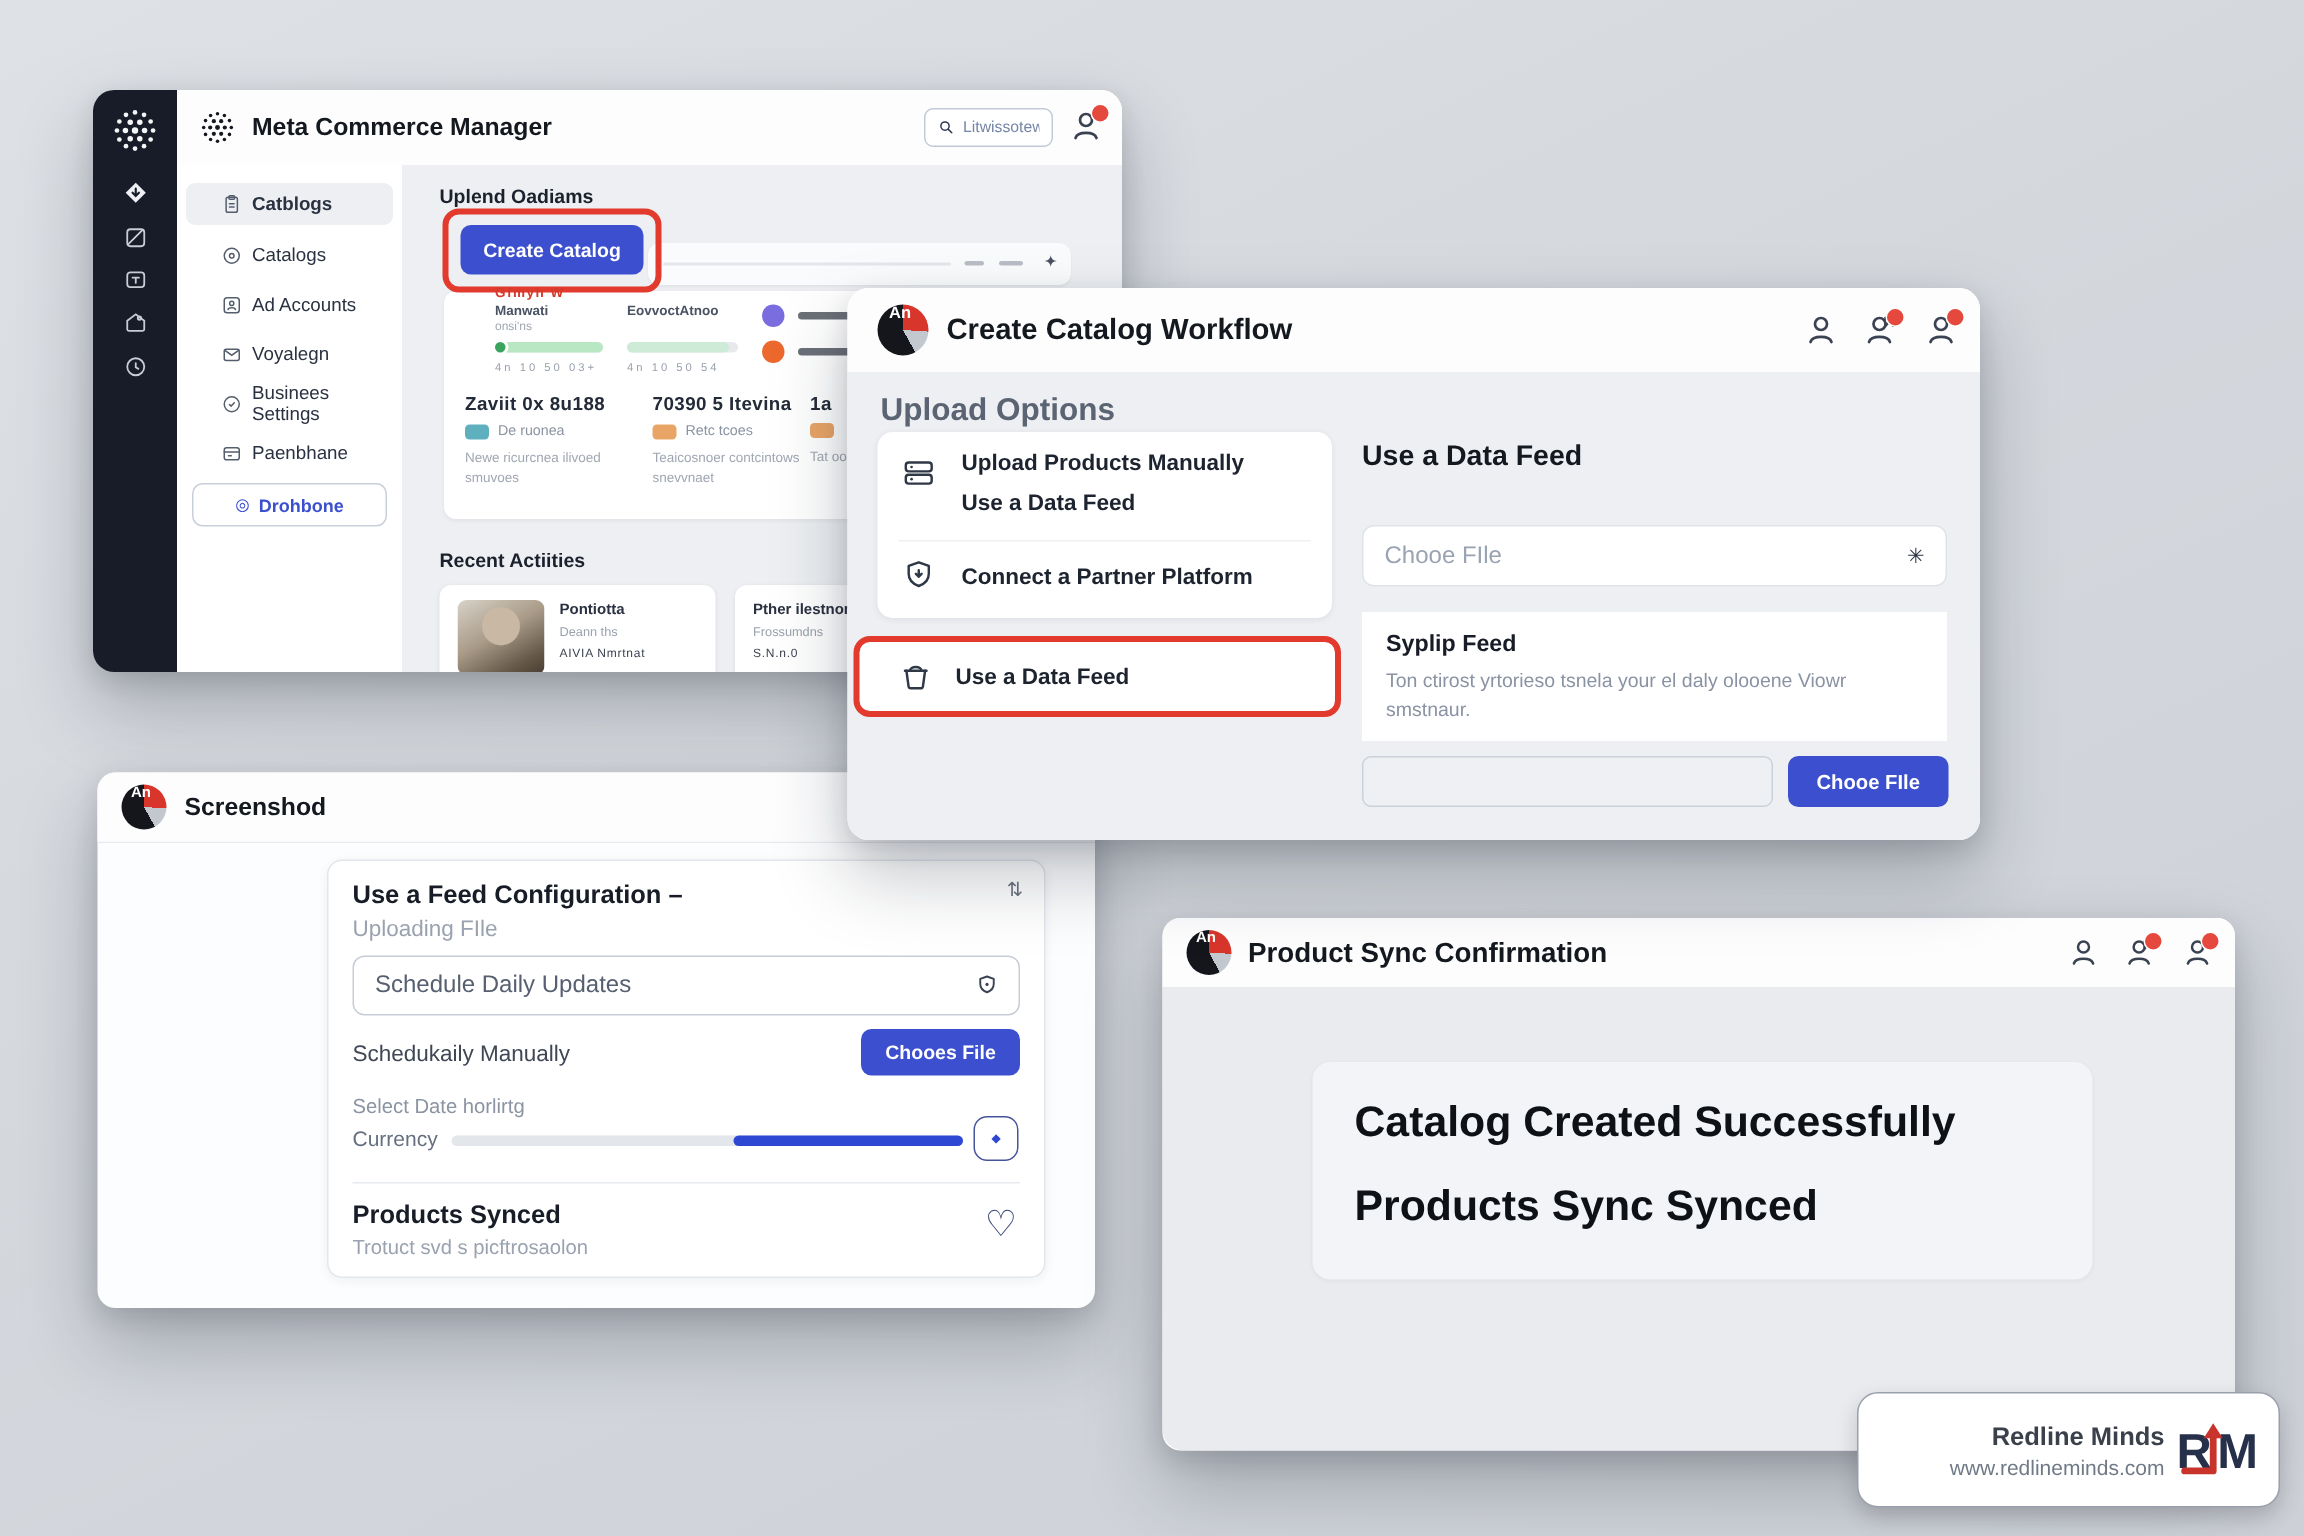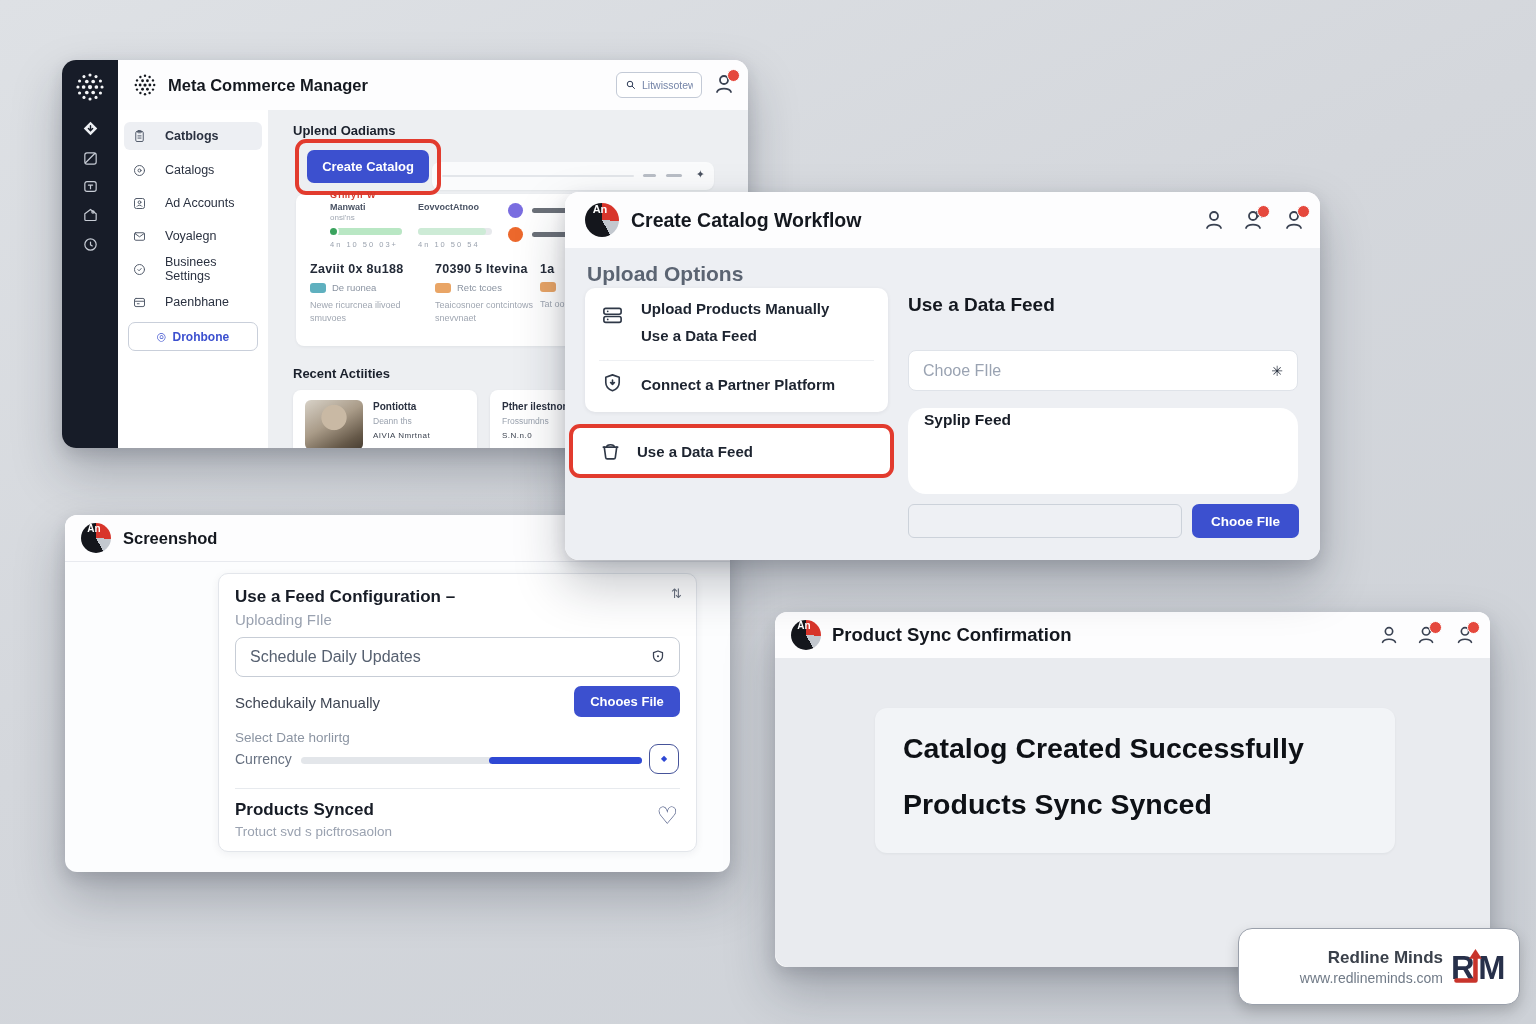--- a/index.html
+++ b/index.html
@@ -19,22 +19,22 @@
        background:#e5483d;border:1.5px solid #fff}
   .blue-btn{background:#3c50cf;color:#fff;font-weight:bold;border:none;border-radius:7px;
        display:flex;align-items:center;justify-content:center;cursor:pointer}
   .red-box{border:4px solid #e23b2e;border-radius:11px;box-sizing:border-box}
   
   .rail{position:absolute;left:0;top:0;bottom:0;width:56px;background:#171c28;border-radius:14px 0 0 14px}
   .rail-ic{position:absolute;left:20px;width:17px;height:17px}
   .rail-ic svg{width:100%;height:100%;stroke:#c7ccd5;fill:none;stroke-width:1.7;stroke-linecap:round}
   .sidebar{position:absolute;left:56px;top:50px;width:150px;bottom:0;background:#fff;
        border-right:1px solid #eceef2;border-bottom-left-radius:0}
-  .side-item{position:absolute;left:6px;width:138px;height:28px;display:flex;align-items:center;gap:18px;
-       padding-left:8px;border-radius:6px;font-size:12.5px;color:#2a3140;box-sizing:border-box}
+  .side-item{position:absolute;left:6px;width:138px;height:28px;display:flex;align-items:center;gap:6px;
+       padding-left:23px;border-radius:6px;font-size:12.5px;color:#2a3140;box-sizing:border-box}
   .side-item.active{background:#edeff3;font-weight:bold}
   .side-item svg{width:15px;height:15px;stroke:#555e6d;fill:none;stroke-width:1.6;stroke-linecap:round;flex:none}
   .cw-main{position:absolute;left:206px;top:50px;right:0;bottom:0;background:#edeff2;
        border-radius:0 0 14px 0;overflow:hidden}
   .chip{display:flex;align-items:center;gap:6px;margin-top:6px}
   .chip-box{width:16px;height:10px;border-radius:3px;flex:none}
   .chip-teal{background:#5fb0bf}.chip-orange{background:#e9a566}
   .stat-title{font-size:12.5px;font-weight:bold;color:#242b38;letter-spacing:.3px}
   .chip-label{font-size:9.5px;color:#8a93a1}
   .stat-desc{font-size:9px;line-height:1.4;color:#a0a7b2;margin-top:6px;width:114px}
@@ -413,22 +413,23 @@
       <div class="opt-label">Use a Data Feed</div>
     </div>
 
     <div style="position:absolute;left:343px;top:46px;font-size:19px;font-weight:bold;color:#14181f">Use a Data Feed</div>
 
     <div class="panel-input" style="left:343px;top:102px;width:390px;height:41px">
       <input readonly="" placeholder="Chooe FIle" style="">
       <span class="glyph" style="font-size:14px;color:#2c3442;margin-right:14px">✳</span>
     </div>
 
-    <div style="position:absolute;left:343px;top:160px;width:390px;height:86px;background:#fff;border-radius:18px;box-sizing:border-box;padding:3px 16px">
+    <div style="position:absolute;left:343px;top:160px;width:390px;height:86px;background:#fff;border-radius:0;box-sizing:border-box;padding:13px 16px">
       <div style="font-size:15.5px;font-weight:bold;color:#171c26">Syplip Feed</div>
+      <div style="font-size:13px;line-height:1.45;color:#8a93a3;margin-top:6px;width:355px">Ton ctirost yrtorieso tsnela your el daly olooene Viowr smstnaur.</div>
     </div>
 
     <div style="position:absolute;left:343px;top:256px;width:274px;height:34px;background:#eef0f4;border:1px solid #ccd2da;border-radius:6px;box-sizing:border-box"></div>
     <button class="blue-btn" style="position:absolute;left:627px;top:256px;width:107px;height:34px;font-size:13.5px;font-family:inherit">Chooe FIle</button>
   </div>
 </div>
 
 <div class="win" style="left:775px;top:612px;width:715px;height:355px;z-index:2;border-radius:12px">
   <div class="winhead" style="height:46px;border-radius:12px 12px 0 0">
     <div class="app-logo" style="width:30px;height:30px;margin-left:16px;font-size:10px">

